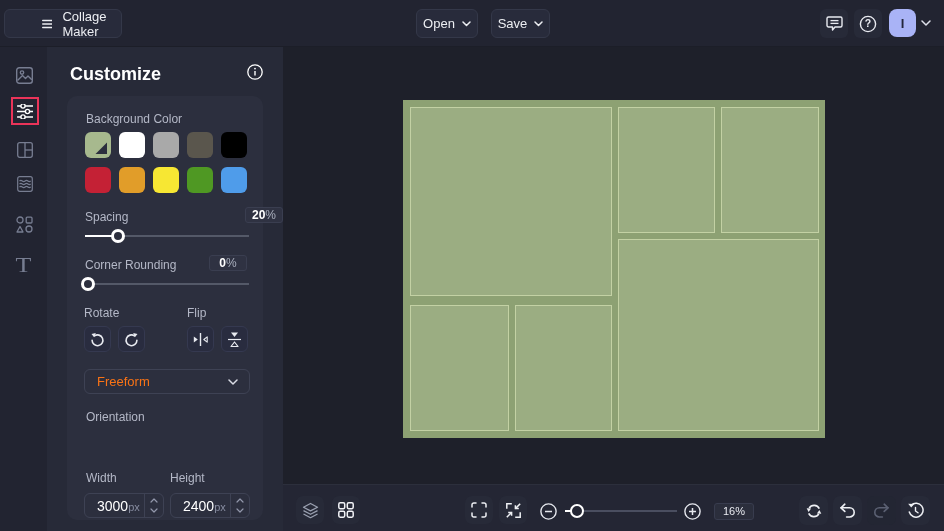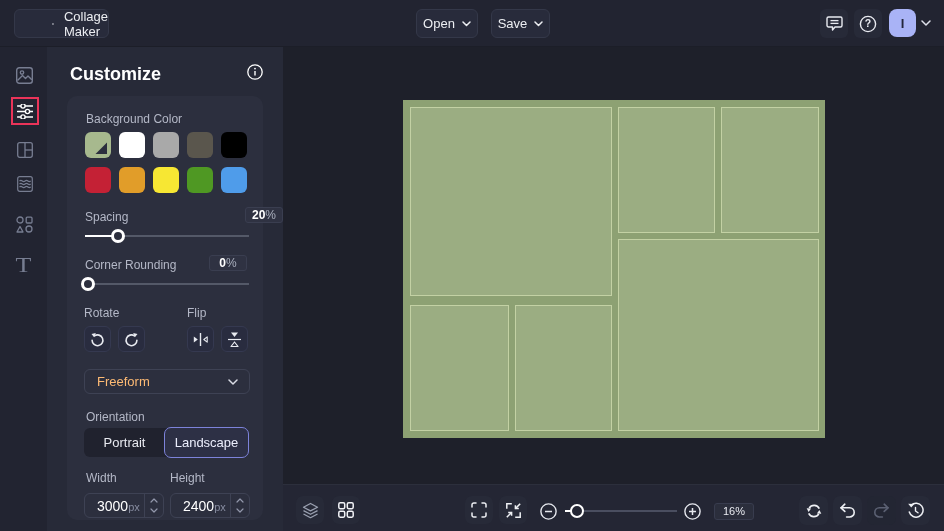--- a/index.html
+++ b/index.html
@@ -22,21 +22,21 @@
   #collage { position:absolute; left:120px; top:53px; width:422px; height:338px; background:#8da173; }
   .cell { position:absolute; background:#9bad82; border:1px solid #c3d1a4; }
   
   #toolbar { position:absolute; left:283px; top:484px; width:661px; height:47px; background:#242634; border-top:1px solid #2c2f3c; }
   .bbtn { position:absolute; top:11px; width:28px; height:28px; border-radius:7px; background:#272a38; display:flex; align-items:center; justify-content:center; }
 </style>
 </head>
 <body>
 
 <div id="topbar">
-  <div class="tbtn" style="left:14px; width:95px;padding-left:37px;">
+  <div class="tbtn" style="left:4px; width:118px;padding-left:37px;">
     <svg width="15" height="12" viewBox="0 0 15 12" style="margin-right:10px;">
         <g fill="#eceef2">
           <rect x="0" y="0" width="15" height="2" rx="1"></rect>
           <rect x="0" y="5" width="15" height="2" rx="1"></rect>
           <rect x="0" y="10" width="15" height="2" rx="1"></rect>
         </g>
       </svg>
     Collage Maker
   </div>
   <div class="tbtn" style="left:416px; width:62px;">Open
@@ -174,31 +174,27 @@
         </svg>
       </div>
     <div class="sbtn" style="left:154px; top:230px;">
         <svg width="13" height="15" viewBox="0 0 13 15">
           <line x1="0" y1="7.5" x2="13" y2="7.5" stroke="#e8eaf0" stroke-width="1.2"></line>
           <path d="M3 0.5 L6.5 5 L10 0.5 Z" fill="#e8eaf0"></path>
           <path d="M3 14.5 L6.5 10 L10 14.5 Z" fill="none" stroke="#e8eaf0" stroke-width="1.2" stroke-linejoin="round"></path>
         </svg>
       </div>
 
-    <div class="abs" style="left:17px; top:273px; width:166px; height:25px; border:1px solid #3e4254; border-radius:6px; color:#fdba74; font-size:13px; line-height:23px; padding-left:12px;">Freeform
+    <div class="abs" style="left:17px; top:273px; width:166px; height:25px; border:1px solid #3e4254; border-radius:6px; color:#f97316; font-size:13px; line-height:23px; padding-left:12px;">Freeform
       <svg width="10" height="7" viewBox="0 0 10 7" style="position:absolute; right:11px; top:9px;">
           <path d="M1 1 L5 5 L9 1" stroke="#d9dbe4" stroke-width="1.5" fill="none" stroke-linecap="round" stroke-linejoin="round"></path>
         </svg>
     </div>
 
     <div class="lbl" style="left:19px; top:314px;">Orientation</div>
-    <div class="abs" style="left:17px; top:332px; width:164px; height:29px; background:#20222e; border-radius:6px; color:#e8eaf0; font-size:13px;">
-      <div class="abs" style="left:0; top:0; width:81px; height:29px; text-align:center; line-height:29px;">Portrait</div>
-      <div class="abs" style="left:80px; top:-1px; width:85px; height:31px; background:#2d3045; border:1px solid #7d83da; border-radius:7px; text-align:center; line-height:29px; color:#eceefc;">Landscape</div>
-    </div>
 
     <div class="lbl" style="left:19px; top:375px;">Width</div>
     <div class="lbl" style="left:103px; top:375px;">Height</div>
     <div class="abs" style="left:17px; top:397px; width:80px; height:25px; border:1px solid #3e4254; border-radius:6px;">
       <span class="abs" style="left:12px; top:4px; font-size:14px; color:#fff;">3000<span style="font-size:11px; color:#878ca0;">px</span></span>
       <div class="abs" style="left:59px; top:0; width:19px; height:23px; border-left:1px solid #3e4254;">
         <svg width="8" height="5" viewBox="0 0 8 5" style="position:absolute; left:5px; top:4px;">
             <path d="M1 4 L4 1 L7 4" stroke="#9297ab" stroke-width="1.2" fill="none" stroke-linecap="round" stroke-linejoin="round"></path>
           </svg>
         <svg width="8" height="5" viewBox="0 0 8 5" style="position:absolute; left:5px; top:14px;">

